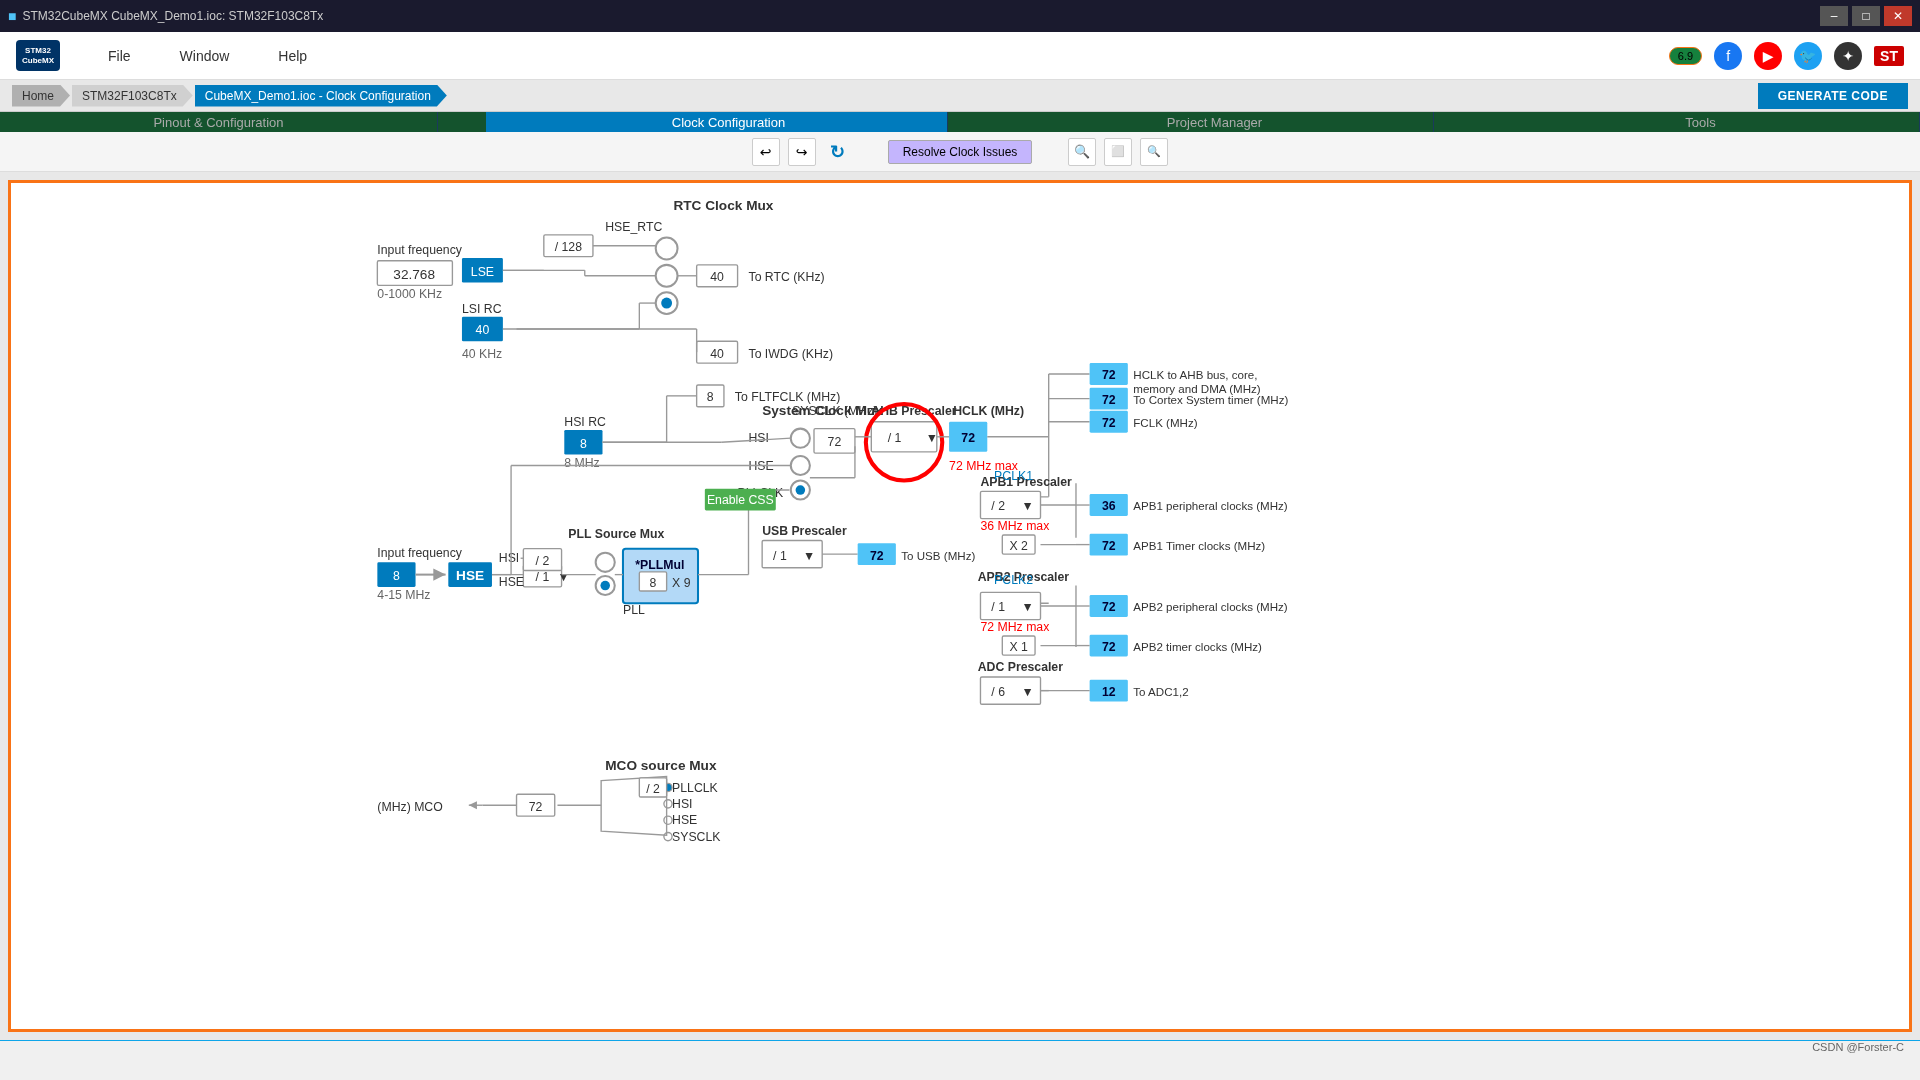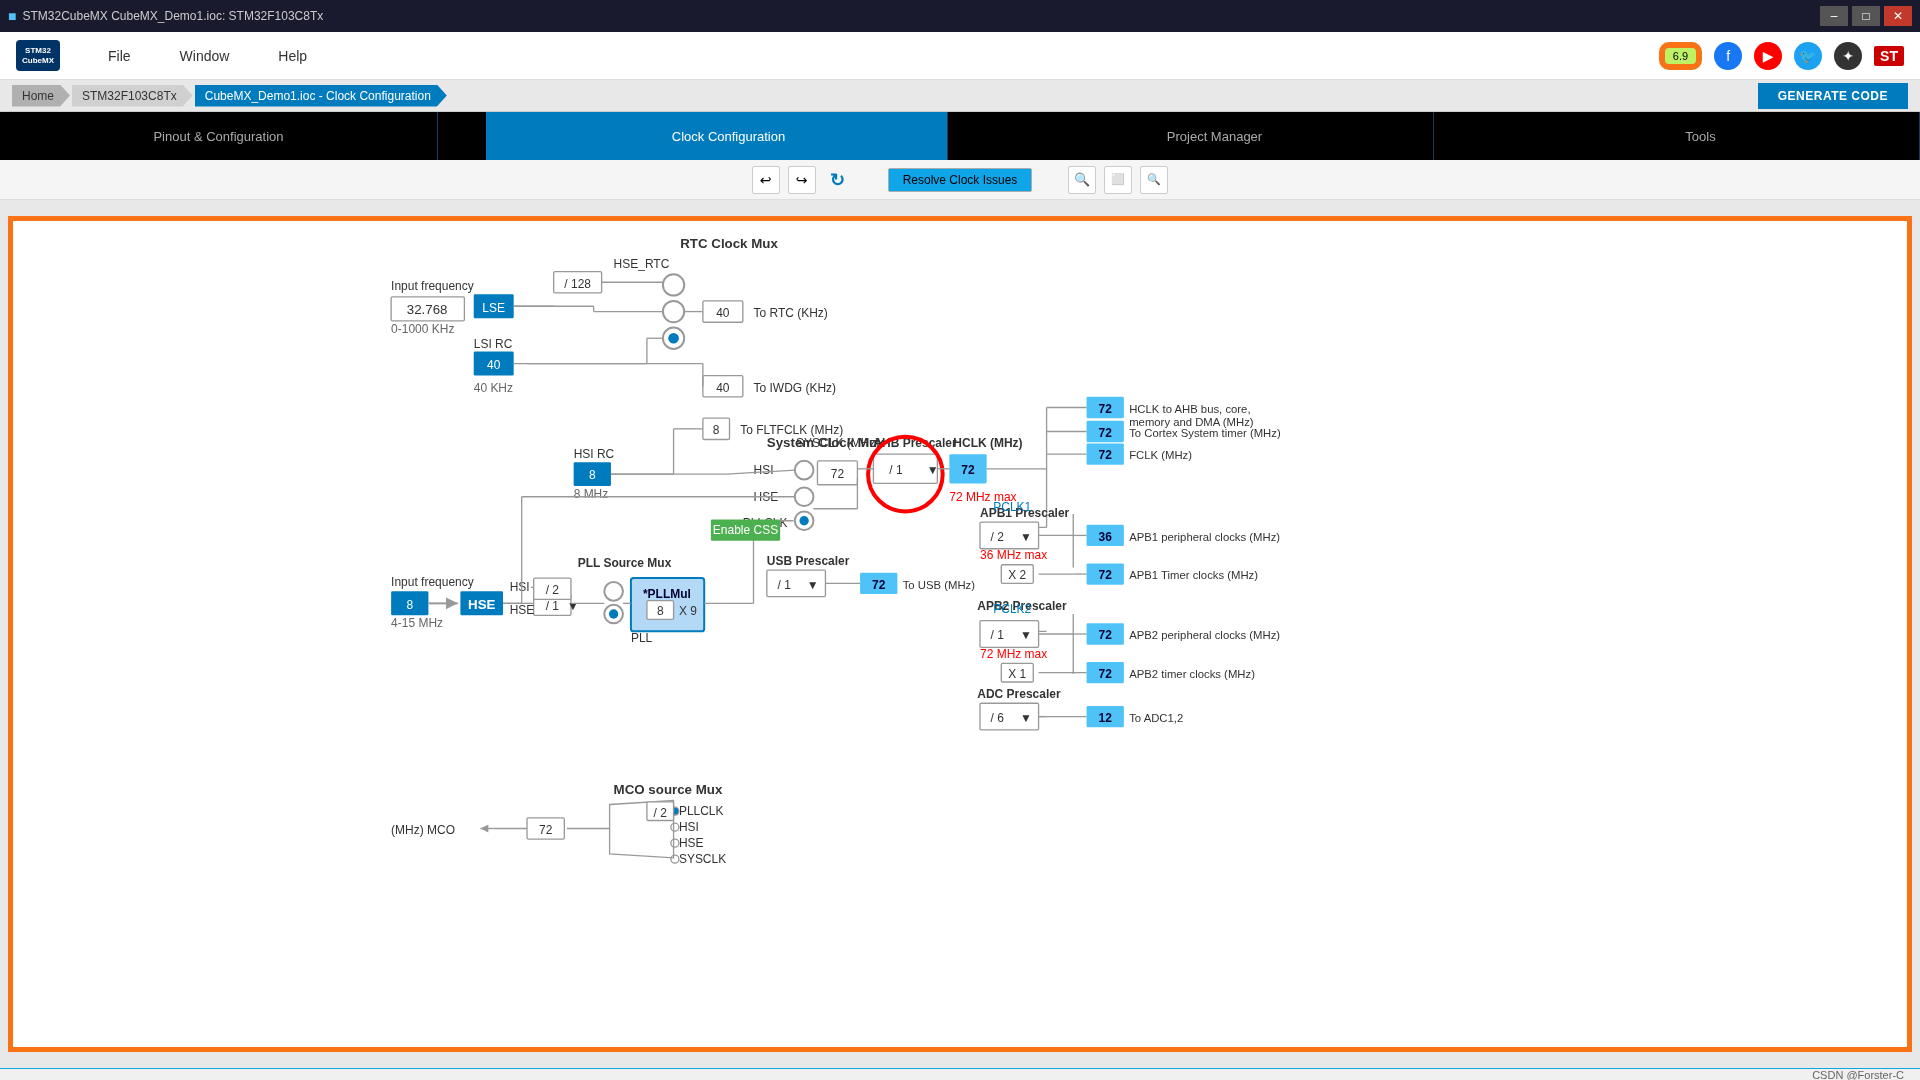--- a/index.html
+++ b/index.html
@@ -38,21 +38,21 @@
     .logo-box { width: 44px; height: 31px; background: #003366; display: flex; align-items: center; justify-content: center; border-radius: 4px; }
     .logo-text { color: white; font-size: 8px; font-weight: bold; line-height: 1.2; text-align: center; }
     .menu-items { display: flex; gap: 33px; }
     .menu-item { font-size: 14px; color: #333; cursor: pointer; padding: 4px 8px; }
     .menu-bar-right { display: flex; align-items: center; gap: 12px; }
     .social-icon { width: 28px; height: 28px; border-radius: 50%; display: flex; align-items: center; justify-content: center; font-size: 14px; cursor: pointer; }
     .social-icon.yt { background: #ff0000; color: white; }
     .social-icon.tw { background: #1da1f2; color: white; }
     .social-icon.gh { background: #333; color: white; }
     .st-logo { background: #cc0000; color: white; padding: 2px 6px; font-weight: bold; font-size: 14px; border-radius: 2px; }
-    .version-badge { background: #bef264; border: 6px solid #f97316; border-radius: 10px; padding: 2px 8px; font-size: 11px; }
+    .version-badge { background: #15803d; border: 1px solid #f97316; border-radius: 10px; padding: 2px 8px; font-size: 11px; }
 
     
     .breadcrumb {
       background: #e8e8e8;
       height: 32px;
       display: flex;
       align-items: center;
       padding: 8px 12px;
       gap: 0;
       border-bottom: 1px solid #ccc;
@@ -82,22 +82,22 @@
       padding: 6px 20px;
       font-size: 12px;
       font-weight: bold;
       cursor: pointer;
       letter-spacing: 0.5px;
     }
 
     
     .tab-bar {
       display: flex;
-      height: 48px;
-      background: #000000;
+      height: 20px;
+      background: #14532d;
       gap: 48px;
     }
     .tab {
       flex: 1;
       display: flex;
       align-items: center;
       justify-content: center;
       color: #aaa;
       font-size: 13px;
       cursor: pointer;
@@ -124,46 +124,46 @@
       width: 28px; height: 28px;
       border: 1px solid #ccc;
       background: white;
       cursor: pointer;
       display: flex; align-items: center; justify-content: center;
       font-size: 14px;
       border-radius: 2px;
     }
     .toolbar-btn.spin { color: #007bbd; font-weight: bold; }
     .resolve-btn {
-      background: #0ea5e9;
+      background: #c4b5fd;
       border: 1px solid #aaa;
       padding: 4px 14px;
       font-size: 12px;
       cursor: pointer;
       border-radius: 2px;
     }
     .toolbar-spacer { width: 20px; }
 
     
     .main-content {
       display: flex;
       height: calc(1080px - 32px - 48px - 32px - 36px - 40px - 24px);
       background: #e8e8e8;
       padding: 8px;
       overflow: hidden;
     }
 
     
     .clock-diagram {
       background: white;
-      border: 5px solid #f97316;
+      border: 3px solid #f97316;
       flex: 1;
       position: relative;
       overflow: hidden;
-      margin: 8px auto;
+      margin: 0 auto;
       width: 100%;
     }
 
     
     .diagram-svg {
       width: 100%;
       height: 100%;
     }
 
     

